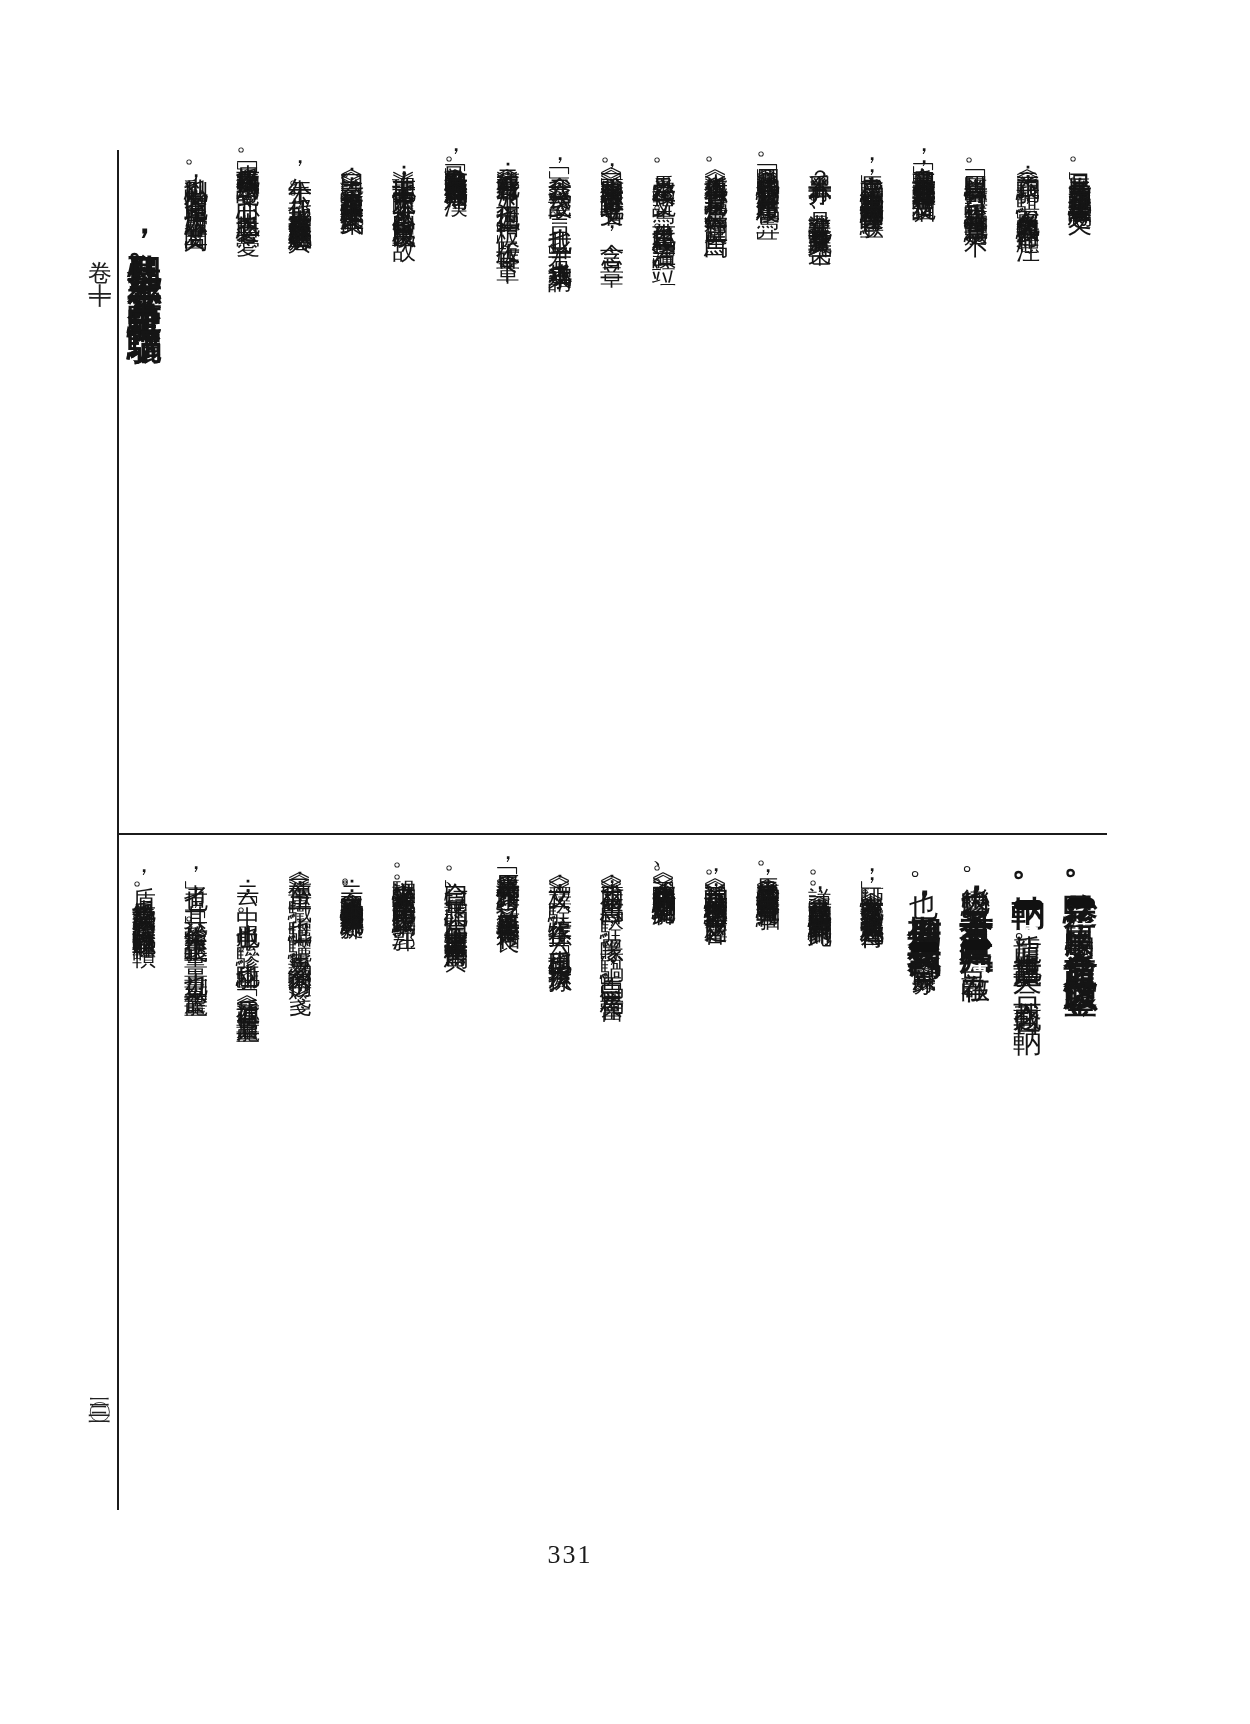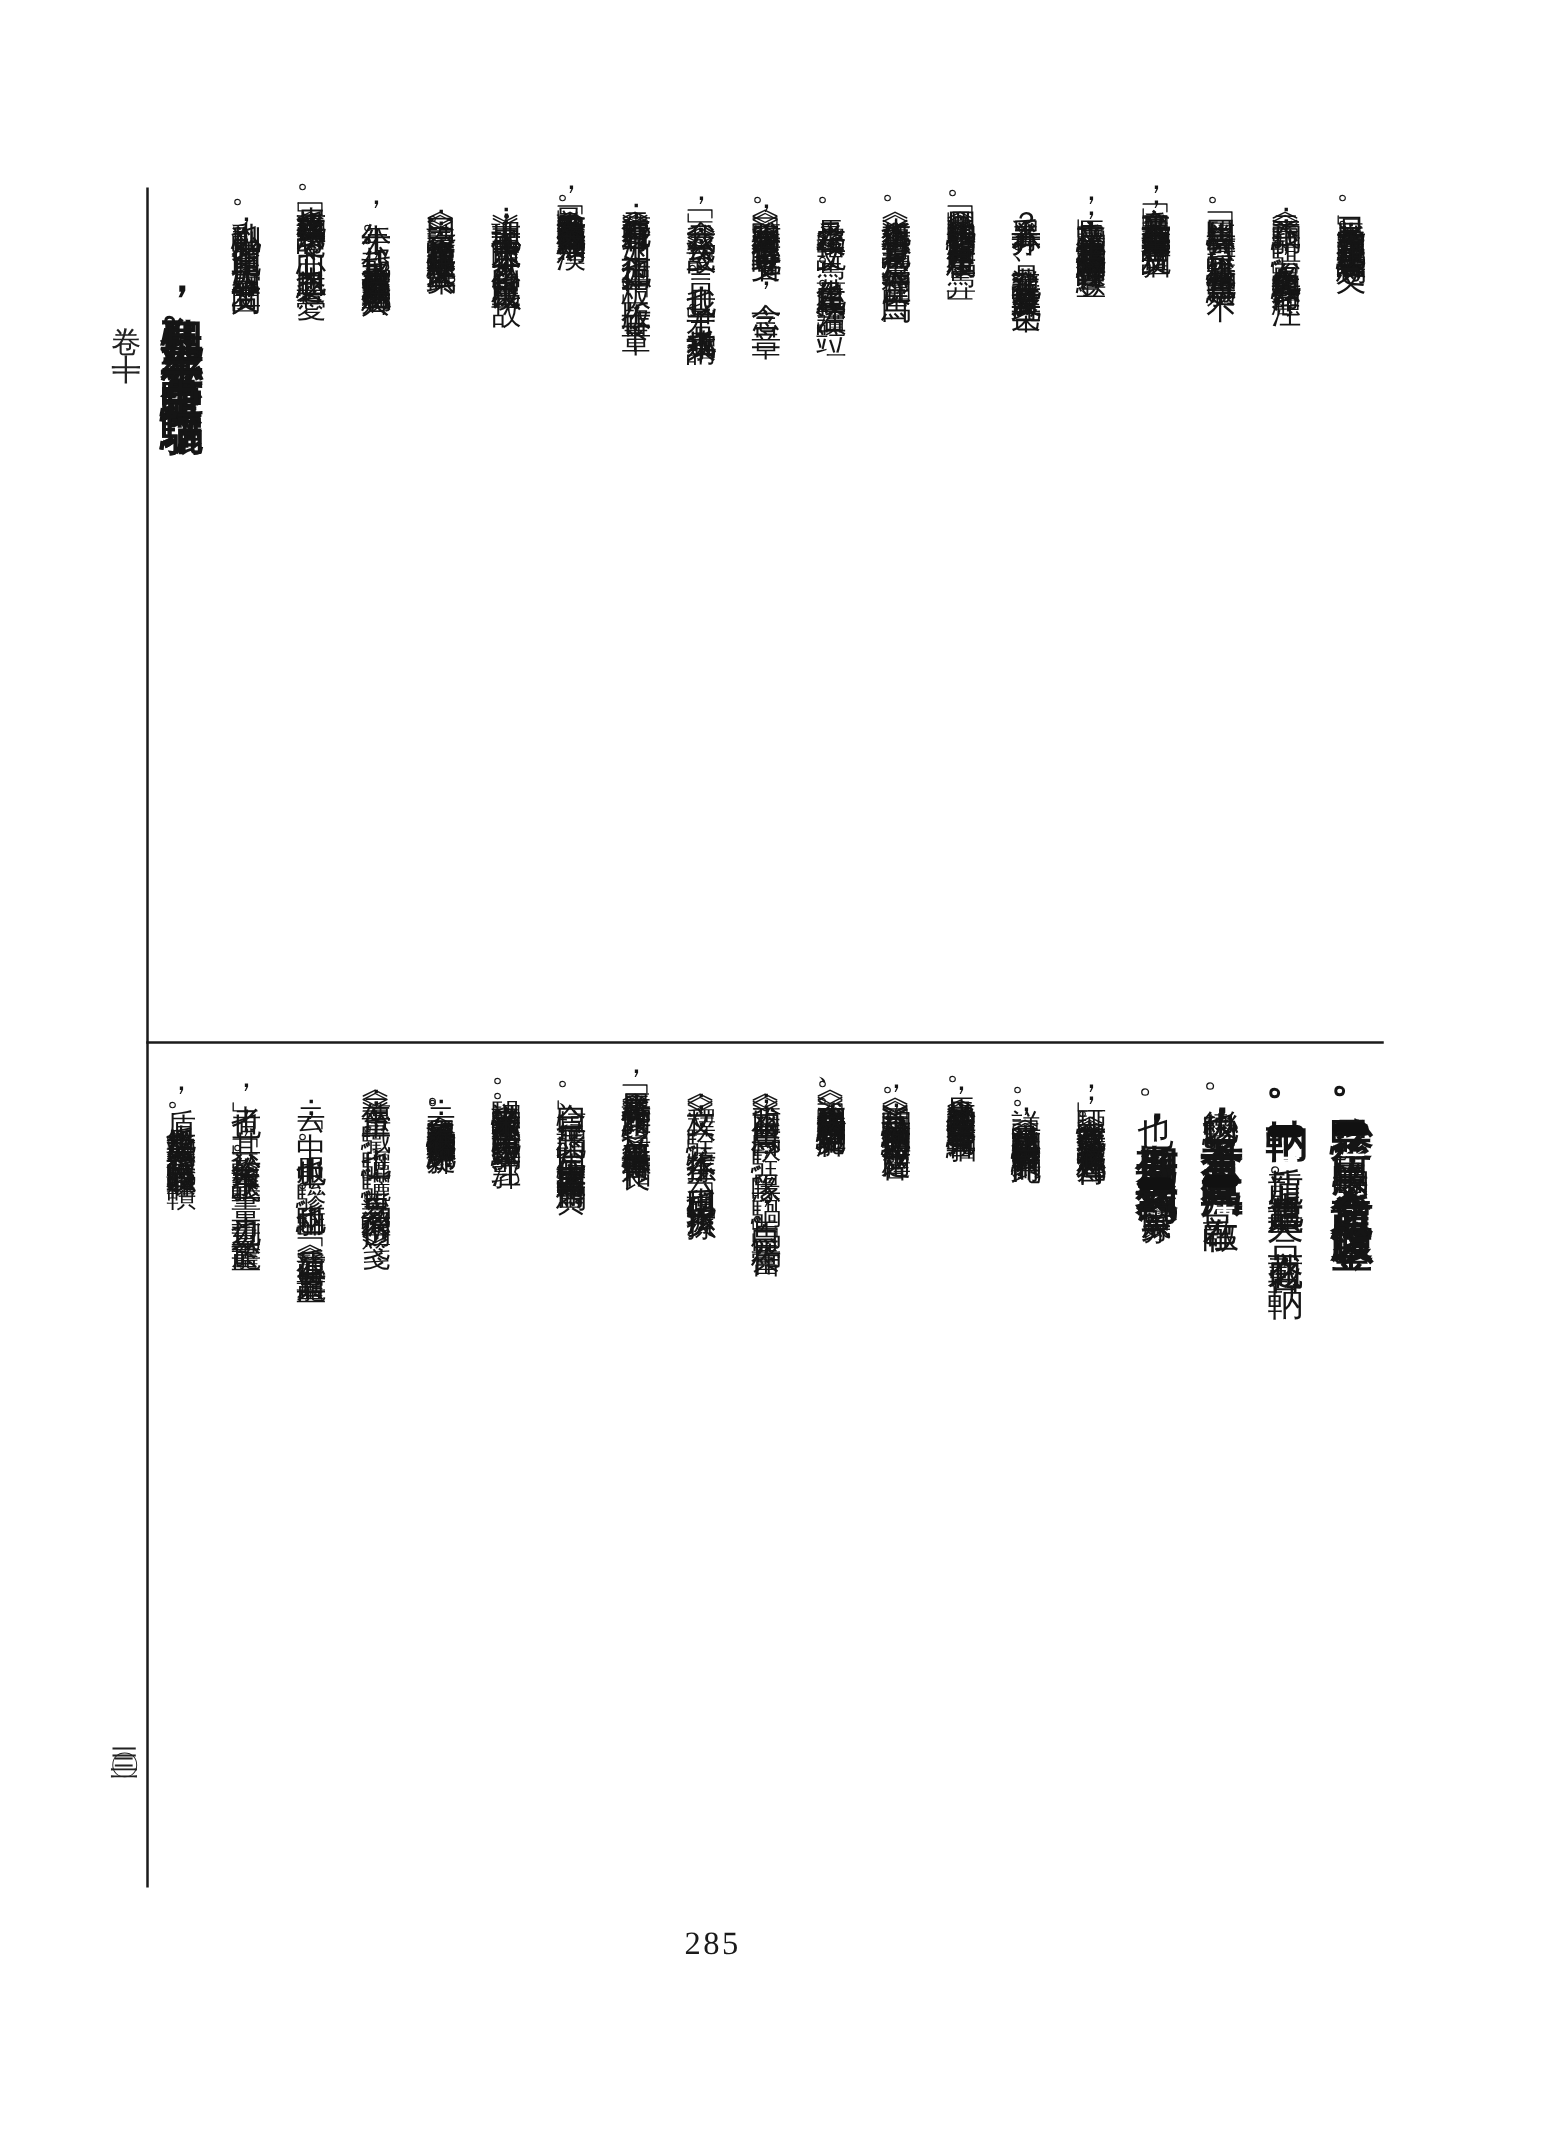--- a/index.html
+++ b/index.html
@@ -112,15 +112,15 @@
       <div class="col"><span class="sm">《爾雅》作「黄馬黑脣，犉」，與《無羊》、《良耜》傳「黄牛黑脣</span></div>
       <div class="col"><span class="sm">曰犉」合。此謂馬、牛同矣。黄馬而黑脣者謂之犉，黄馬而</span></div>
       <div class="col"><span class="sm">黑喙者謂之騧。爲此《傳》所本。騧即冡上犉言。郭注</span></div>
       <div class="col"><span class="sm">云：「今以淺黄色爲騧馬。」疑郭景純所見《爾雅》本不誤。</span></div>
       <div class="col"><span class="sm">上章《傳》云：「驖，驪也。」驪，易識之馬，例不傳。《箋》</span></div>
       <div class="col"><span class="sm">云：「中，中服也。驂，兩騑也。」○《傳》云「龍盾，畫龍其盾</span></div>
       <div class="col"><span class="sm">也」者，其，當作「於」，《正義》不誤。畫，刻畫也。畫龍於</span></div>
       <div class="col"><span class="sm">盾，刻畫龍文於盾也。《齊語》：「輕罪贖以鞼盾一戟。」鞼，</span></div>
     </div>
 
-  <div class="page-number">285</div>
+  <div class="page-number">331</div>
 
 </div>
 
 </body></html>

